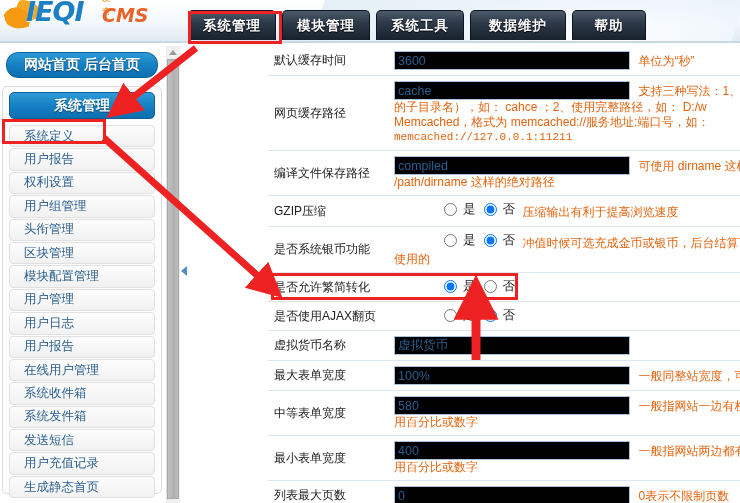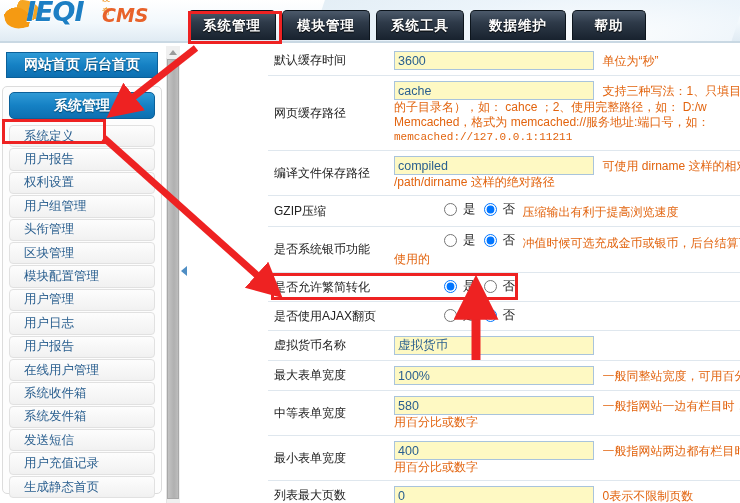--- a/index.html
+++ b/index.html
@@ -70,21 +70,21 @@
   }
 
   
   #sidebar{
     position:absolute; left:0; top:46px; width:166px; height:457px;
     background:#ffffff;
   }
   #homebtn{
     position:absolute; left:6px; top:6px; width:152px; height:26px;
     background:linear-gradient(to bottom,#2f9ad6 0%,#1581c4 50%,#0d6fb0 100%);
-    border:1px solid #0b6099; border-radius:0;
+    border:1px solid #0b6099; border-radius:12px;
     color:#fff; font-size:14px; font-weight:bold;
     display:flex; align-items:center; justify-content:center; gap:6px;
     text-shadow:0 1px 1px #00446e; cursor:pointer;
   }
   #menu-panel{
     position:absolute; left:2px; top:40px; width:160px; height:408px;
     background:#fdfdfd; border:1px solid #dcdcdc; border-radius:5px;
   }
   #menu-title{
     position:absolute; left:6px; top:5px; width:146px; height:27px;
@@ -143,22 +143,22 @@
     width:560px; border-collapse:collapse; table-layout:fixed;
     font-size:12.5px;
   }
   #form-table td{
     border-bottom:1px solid #dfe7ee;
     padding:5px 4px 5px 6px; vertical-align:middle;
   }
   td.lbl{ width:120px; color:#222; font-size:12px; }
   td.fld{ width:440px; }
   .txtinput{
-    width:200px; height:19px; line-height:17px;
-    border:1px solid #a9c4dc; background:#fef9c3;
+    width:236px; height:19px; line-height:17px;
+    border:1px solid #a9c4dc; background:#000000;
     font-family:"Liberation Sans","DejaVu Sans",sans-serif;
     font-size:12.5px; color:#2a5f8f; padding:0 3px; outline:none;
   }
   .hint{
     color:#e2640f; font-size:12px; line-height:15px;
     display:inline; margin-left:5px; white-space:nowrap;
   }
   .hint.blockline{ display:block; margin-left:0; white-space:normal; }
   .mono{ font-family:"Liberation Mono","DejaVu Sans Mono",monospace; font-size:11px; }
   .radio-group{ display:inline-flex; align-items:center; gap:4px; margin-left:50px; }

